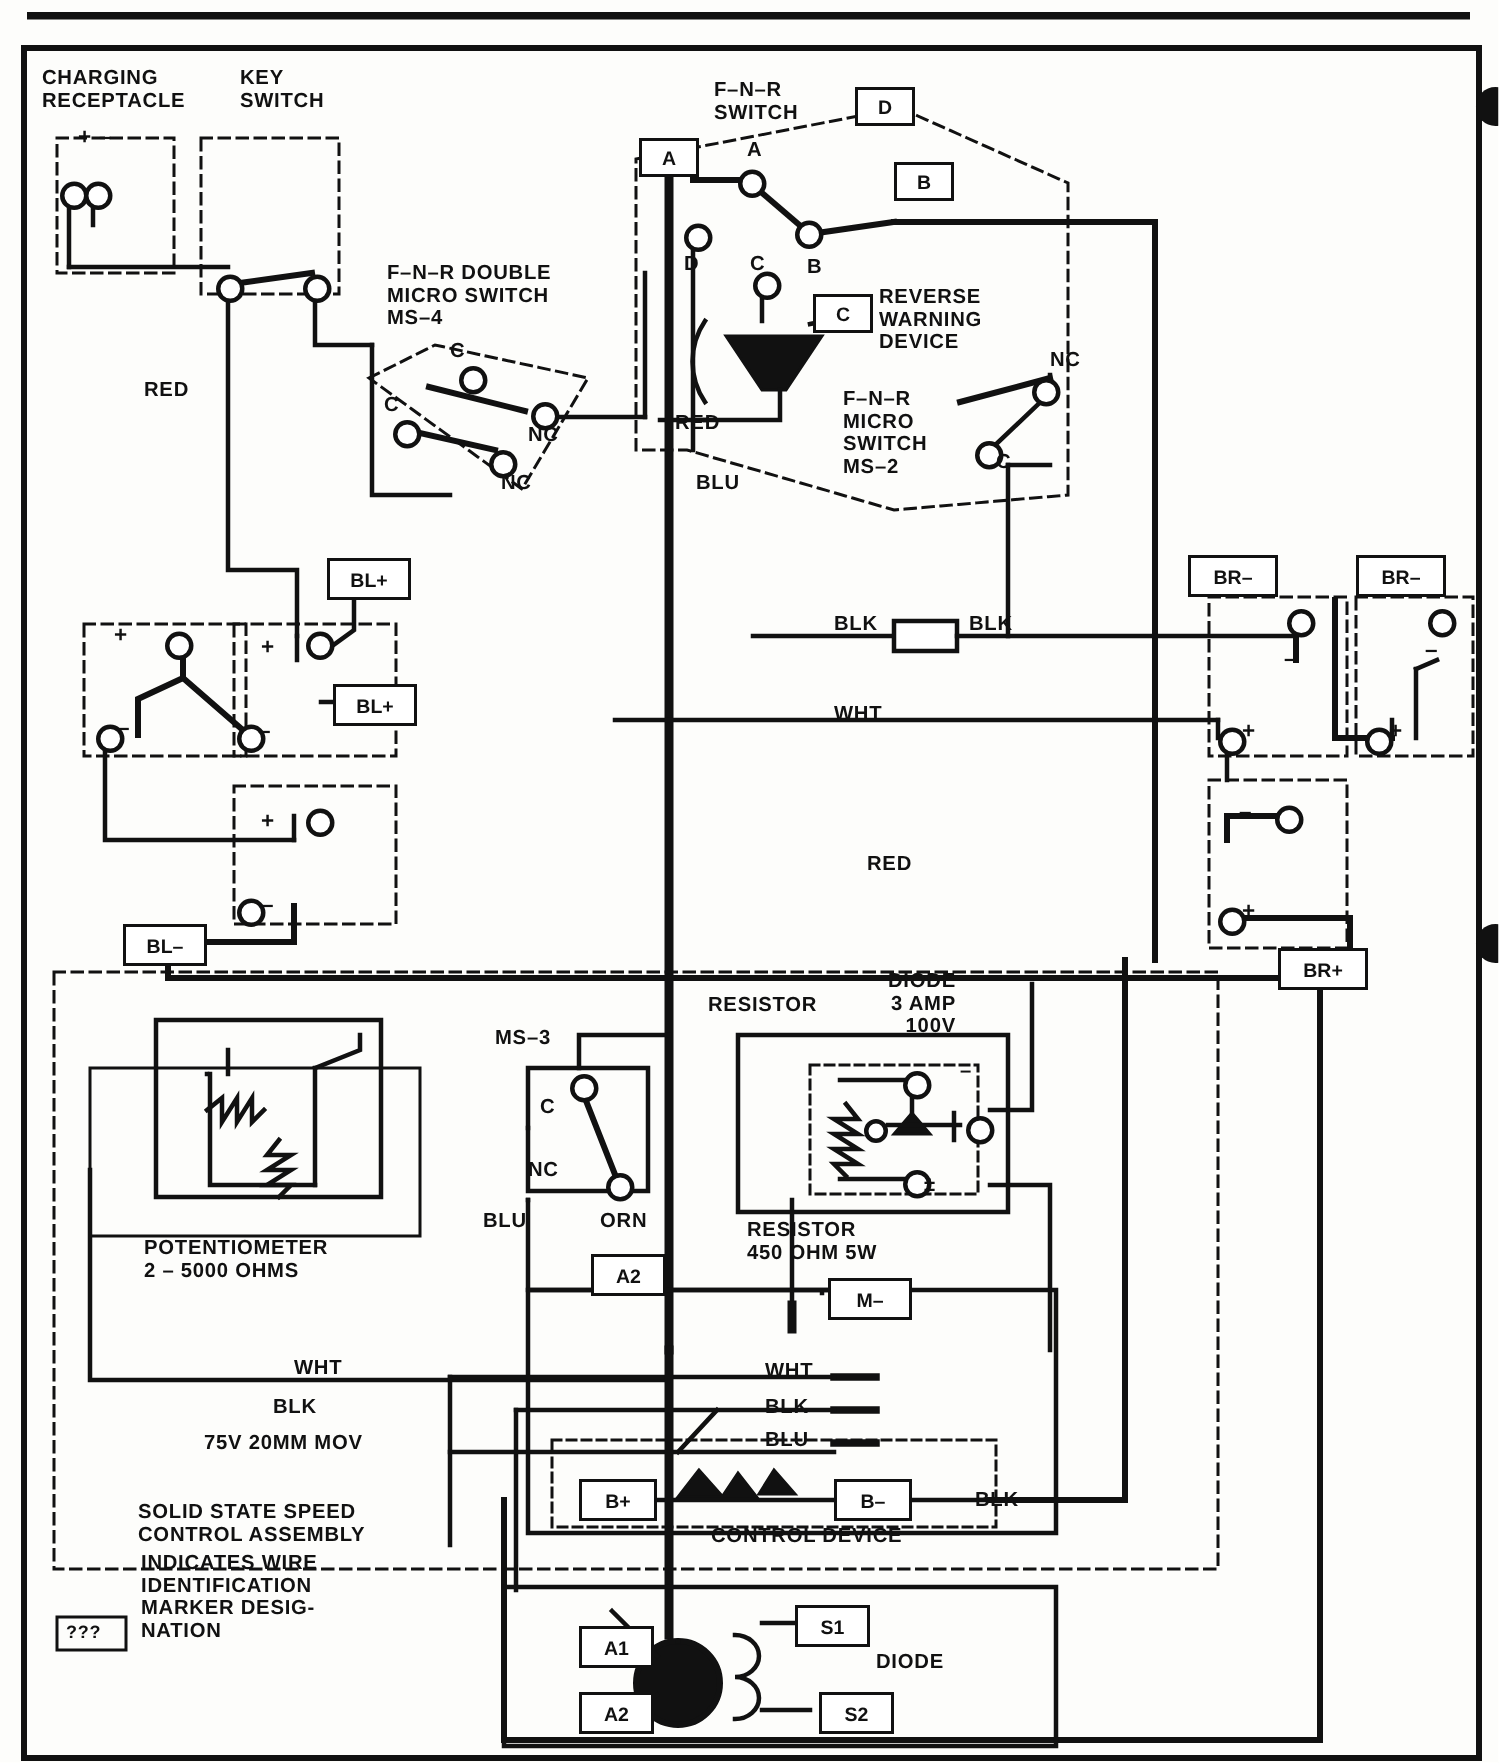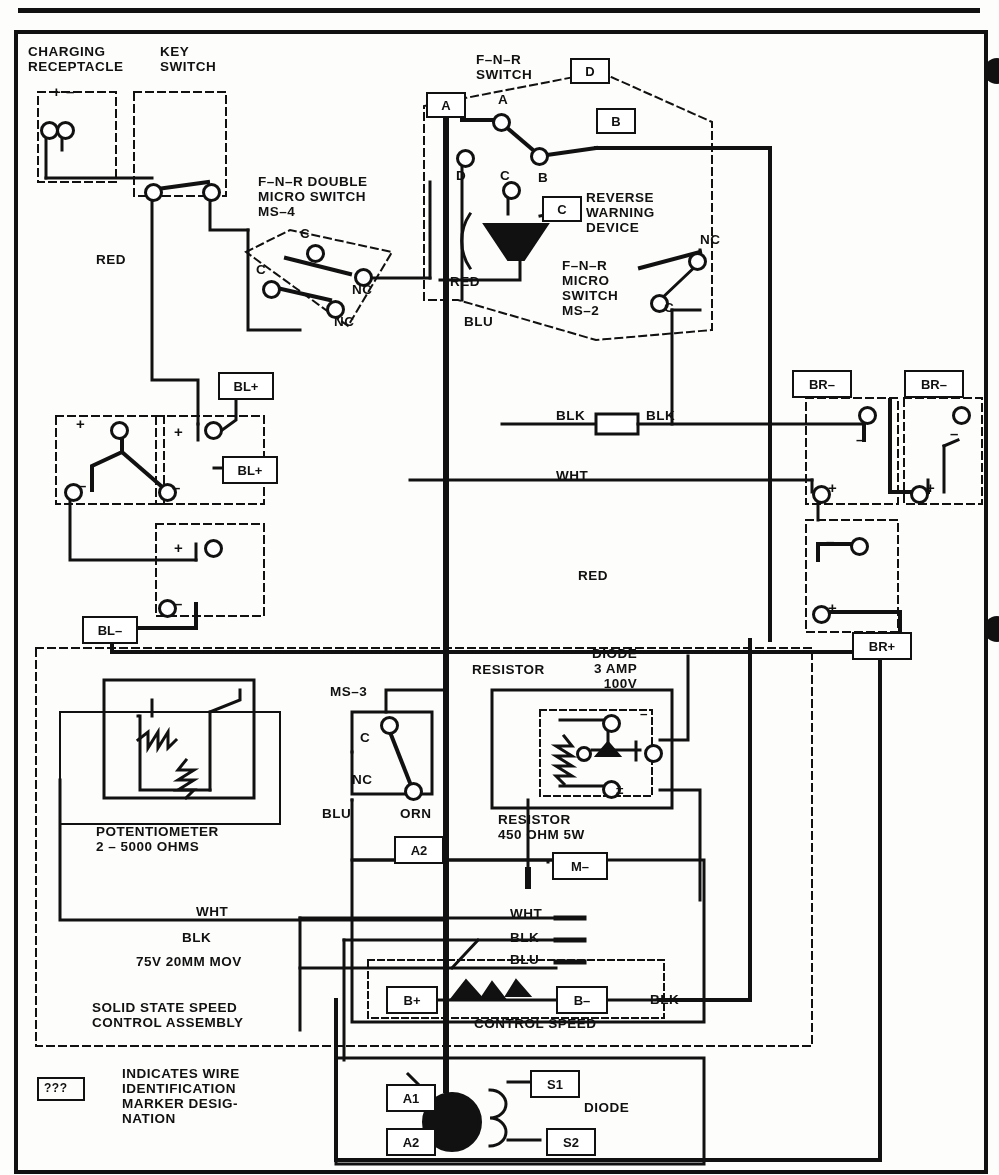--- a/index.html
+++ b/index.html
@@ -267,27 +267,27 @@
   <div class="lbl md" style="left:96px;top:824px;">POTENTIOMETER
 2 – 5000 OHMS</div>
   <div class="lbl md" style="left:330px;top:684px;text-align:right;">MS–3</div>
   <div class="lbl md" style="left:472px;top:662px;">RESISTOR</div>
   <div class="lbl md" style="left:592px;top:646px;text-align:right;">DIODE
 3 AMP
 100V</div>
   <div class="lbl md" style="left:498px;top:812px;">RESISTOR
 450 OHM 5W</div>
   <div class="lbl md" style="left:136px;top:954px;">75V 20MM MOV</div>
-  <div class="lbl md" style="left:474px;top:1016px;">CONTROL SPEED</div>
+  <div class="lbl md" style="left:474px;top:1016px;">CONTROL DEVICE</div>
   <div class="lbl md" style="left:48px;top:1000px;margin-left:44px;">SOLID STATE SPEED
 CONTROL ASSEMBLY</div>
   <div class="lbl md" style="left:584px;top:1100px;">DIODE</div>
 
   <div class="lbl md" style="left:44px;top:1082px;font-size:12px;">???</div>
-  <div class="lbl md" style="left:94px;top:1066px;margin-left:28px;">INDICATES WIRE
+  <div class="lbl md" style="left:94px;top:1034px;">INDICATES WIRE
 IDENTIFICATION
 MARKER DESIG-
 NATION</div>
 
   <div class="lbl md" style="left:96px;top:252px;">RED</div>
   <div class="lbl md" style="left:450px;top:274px;">RED</div>
   <div class="lbl md" style="left:578px;top:568px;">RED</div>
   <div class="lbl md" style="left:464px;top:314px;">BLU</div>
   <div class="lbl md" style="left:322px;top:806px;">BLU</div>
   <div class="lbl md" style="left:510px;top:952px;">BLU</div>

